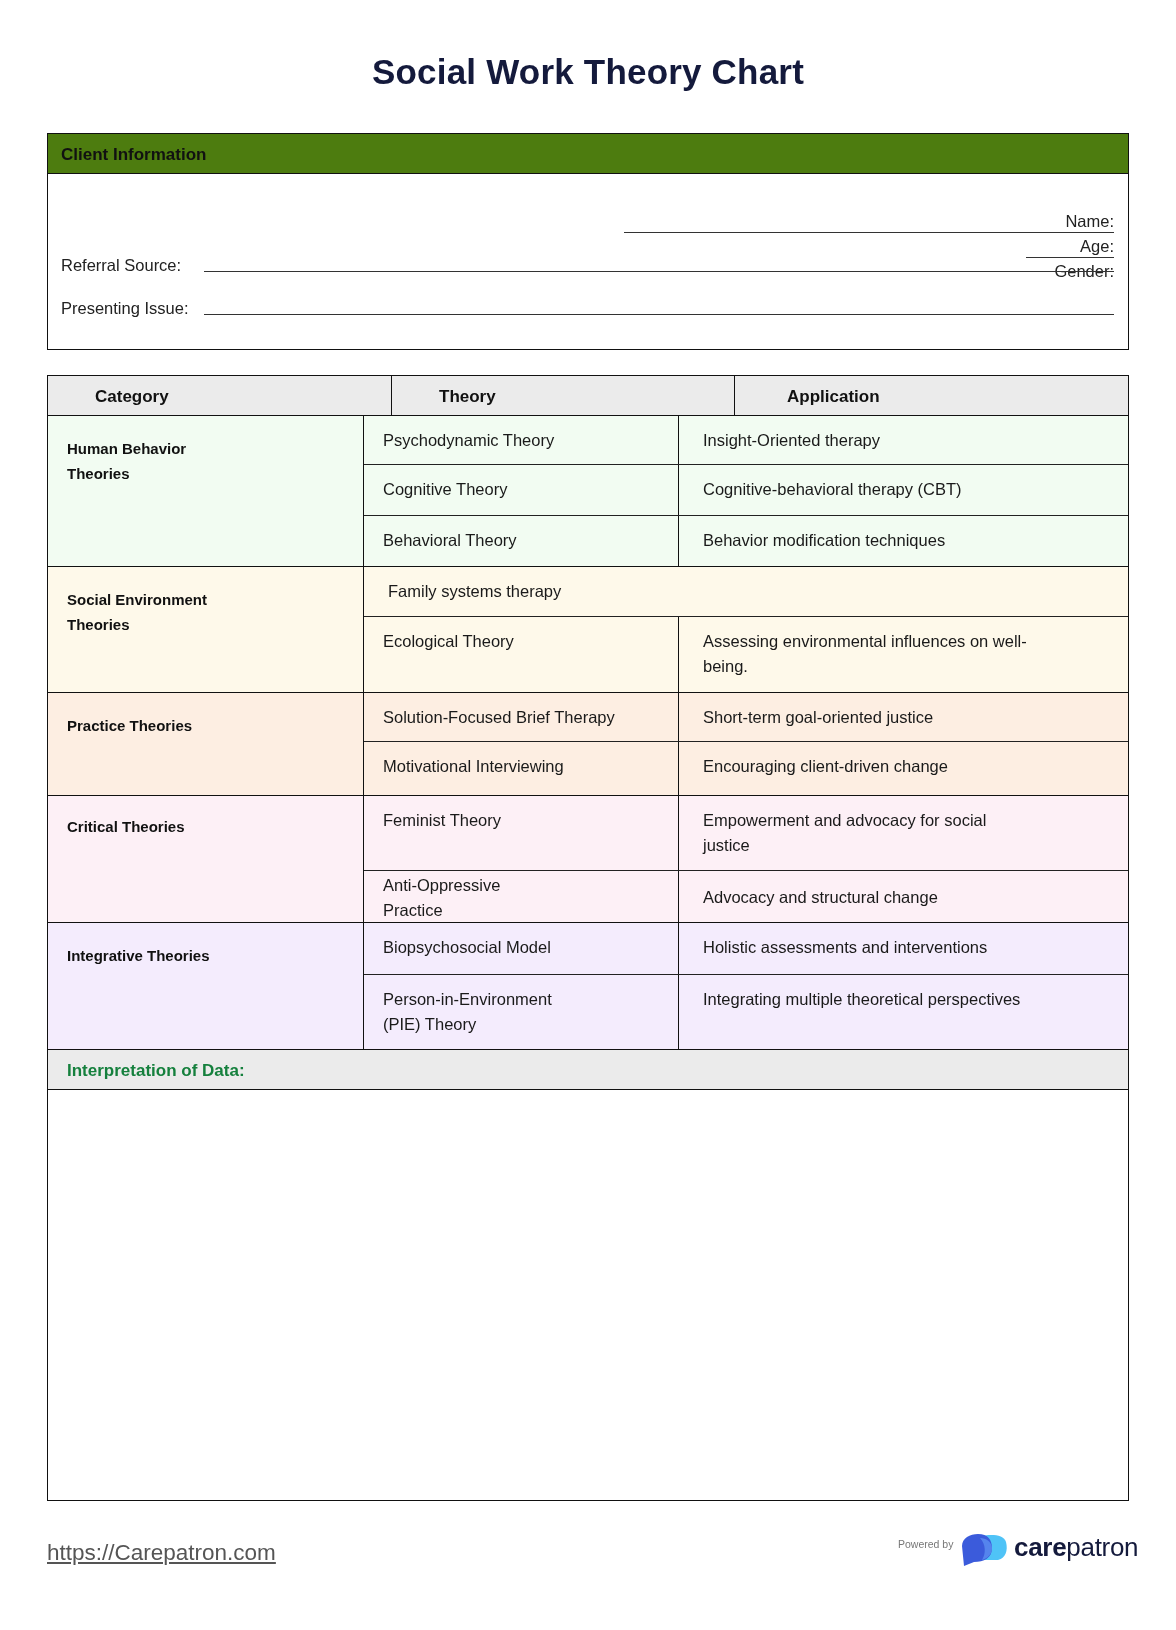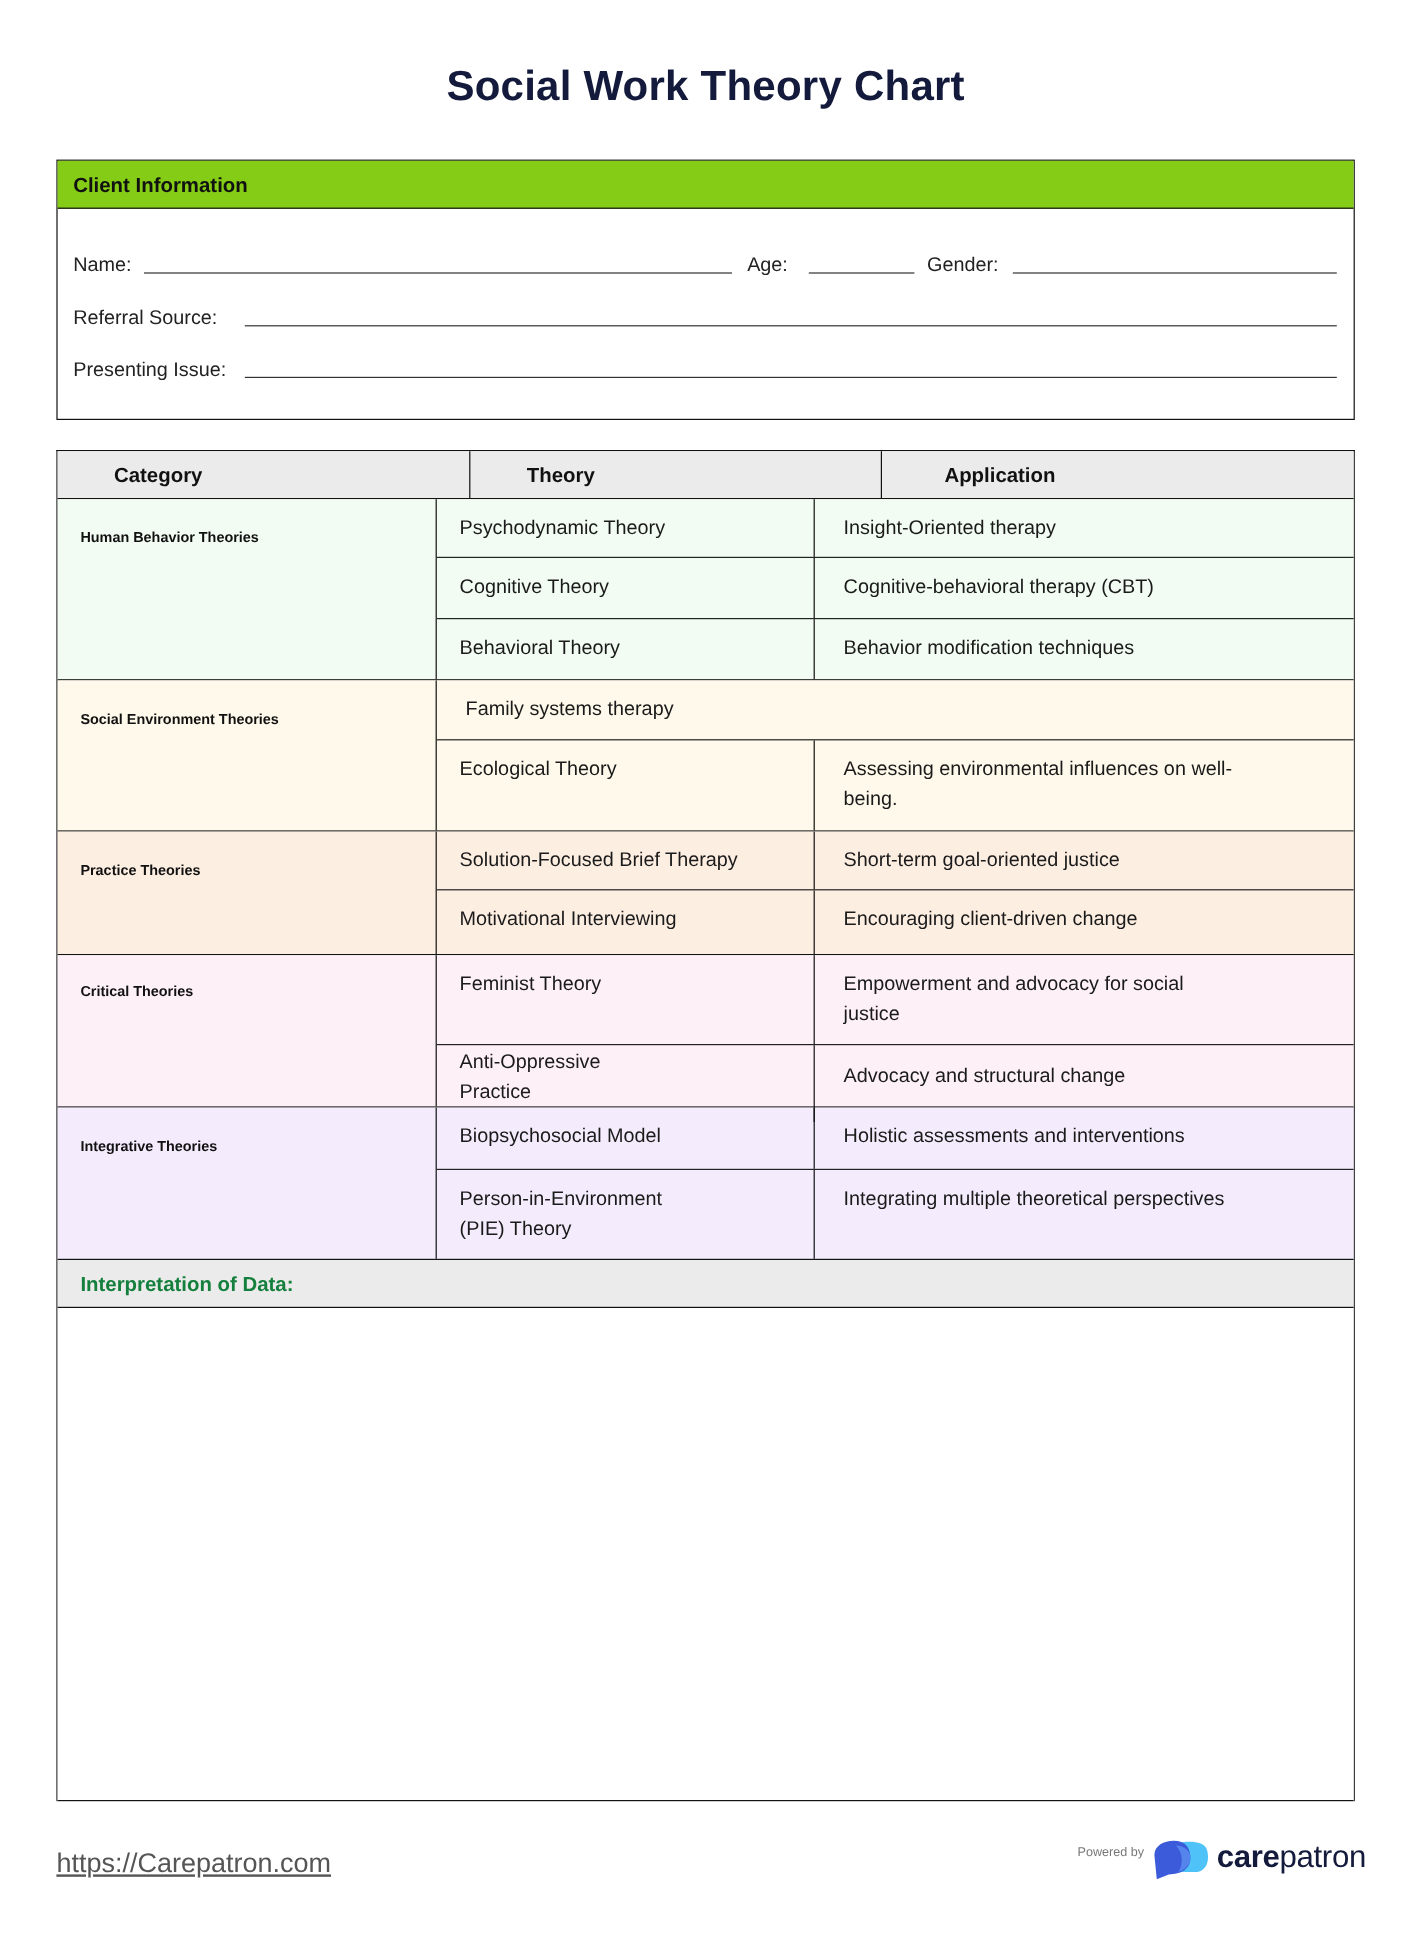--- a/index.html
+++ b/index.html
@@ -10,47 +10,47 @@
       position: absolute; left: 0; top: 52px; width: 1176px; text-align: center;
       font-size: 35px; font-weight: bold; color: #141a3c; letter-spacing: 0.2px;
     }
 
     
     .client-box {
       position: absolute; left: 47px; top: 133px; width: 1082px; height: 217px;
       border: 1.5px solid #111;
     }
     .client-head {
-      height: 40px; background: #84cc16; border-bottom: 1.5px solid #111;
+      height: 40px; background: #4d7c0f; border-bottom: 1.5px solid #111;
       padding: 11px 13px; font-size: 17px; font-weight: bold; color: #111;
     }
     .field-row { position: absolute; left: 13px; right: 14px; display: flex; align-items: flex-end; font-size: 16.5px; color: #222; }
     .field-row .lbl { white-space: nowrap; padding-bottom: 1px; }
     .field-row .line { border-bottom: 1.3px solid #333; height: 1px; margin-bottom: 4px; }
-    .row-name { top: 78px; }
+    .row-name { top: 78px; flex-direction: column; }
     .row-ref { top: 122px; }
     .row-pres { top: 165px; }
 
     
     .theory-table {
       position: absolute; left: 47px; top: 375px; width: 1082px;
       border: 1.5px solid #111; border-bottom: none;
     }
     .t-head {
       display: flex; height: 40px; background: #ebebeb; border-bottom: 1.5px solid #111;
       font-weight: bold; font-size: 17px; color: #111;
     }
     .t-head > div { padding: 11px 19px; margin-left: 28px; }
     .col-cat { width: 316px; border-right: 1.5px solid #111; }
     .col-th { width: 315px; border-right: 1.5px solid #111; }
     .col-app { flex: 1; }
     .t-head .col-app { padding-left: 24px; }
 
     .group { display: flex; border-bottom: 1.5px solid #111; }
-    .group .cat { width: 316px; border-right: 1.5px solid #111; padding: 20px 19px; font-weight: bold; font-size: 12px; line-height: 25px; color: #111; }
+    .group .cat { width: 316px; border-right: 1.5px solid #111; padding: 20px 19px; font-weight: bold; font-size: 15px; line-height: 25px; color: #111; }
     .group .rows { flex: 1; display: flex; flex-direction: column; }
     .group .r { display: flex; border-bottom: 1.5px solid #222; }
     .group .r:last-child { border-bottom: none; }
     .group .r .th { width: 315px; border-right: 1.5px solid #111; padding: 12px 19px; font-size: 16.5px; line-height: 25px; }
     .group .r .app { flex: 1; padding: 12px 24px; font-size: 16.5px; line-height: 25px; }
 
     .g-green { background: #f2fcf2; }
     .g-yellow { background: #fef9ea; }
     .g-peach { background: #fdeee2; }
     .g-pink { background: #fdf0f6; }

